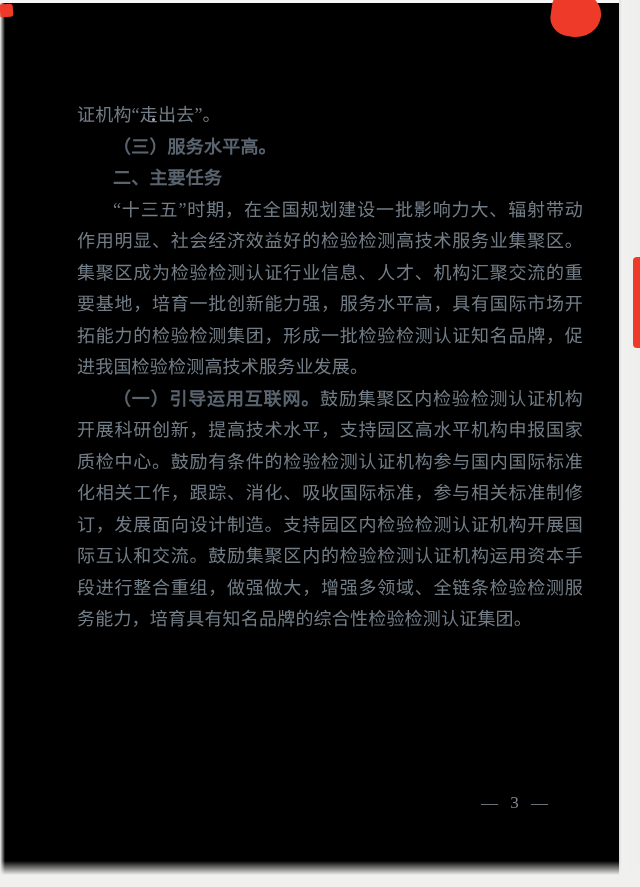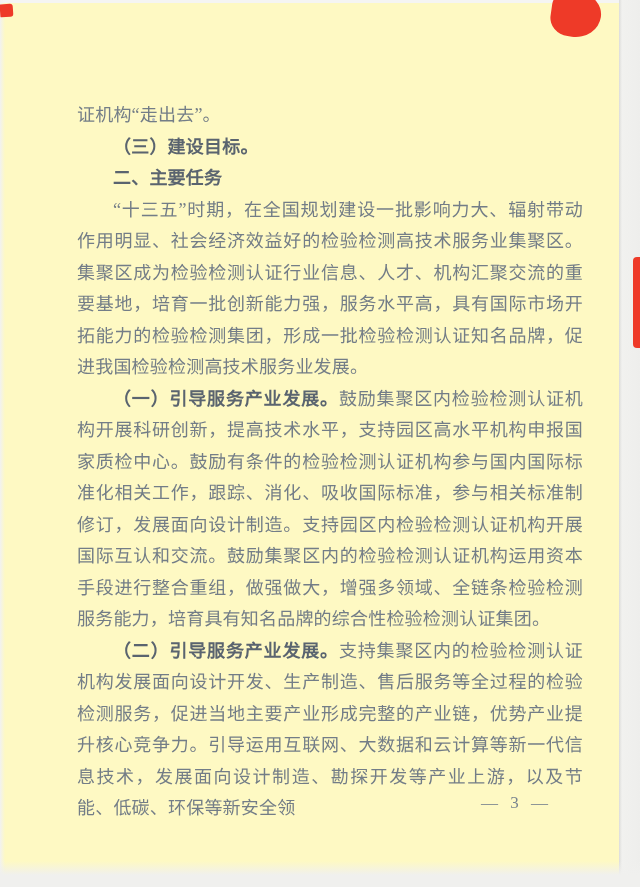--- a/index.html
+++ b/index.html
@@ -10,21 +10,21 @@
     width: 640px;
     height: 887px;
     overflow: hidden;
     position: relative;
     background: #fbfbf9;
     font-family: "Liberation Serif", "DejaVu Serif", serif;
   }
   .page {
     position: absolute;
     inset: 0;
-    background: #fef9c3;
+    background: #000000;
     padding-left: 36px;
   }
   
   .edge-right {
     position: absolute;
     top: 0; right: 0; bottom: 0;
     width: 21px;
     background: linear-gradient(to right, #dcdcda 0px, #f1f1ef 3px, #eeeeec 100%);
   }
   .edge-bottom {
@@ -125,36 +125,33 @@
   <div class="mark-right"></div>
   <div class="ink-dot"></div>
 
   <div class="content">
 
     <p class="para no-indent">
       <span>证机构“走出去”。</span>
     </p>
 
     <p class="para heading">
-      <span>（三）建设目标。</span>
+      <span>（三）服务水平高。</span>
     </p>
 
     <p class="para heading">
       <span>二、主要任务</span>
     </p>
 
     <p class="para">
       <span>“十三五”时期，在全国规划建设一批影响力大、辐射带动作用明显、社会经济效益好的检验检测高技术服务业集聚区。集聚区成为检验检测认证行业信息、人才、机构汇聚交流的重要基地，培育一批创新能力强，服务水平高，具有国际市场开拓能力的检验检测集团，形成一批检验检测认证知名品牌，促进我国检验检测高技术服务业发展。</span>
     </p>
 
     <p class="para">
-      <span class="lead">（一）引导服务产业发展。</span><span>鼓励集聚区内检验检测认证机构开展科研创新，提高技术水平，支持园区高水平机构申报国家质检中心。鼓励有条件的检验检测认证机构参与国内国际标准化相关工作，跟踪、消化、吸收国际标准，参与相关标准制修订，发展面向设计制造。支持园区内检验检测认证机构开展国际互认和交流。鼓励集聚区内的检验检测认证机构运用资本手段进行整合重组，做强做大，增强多领域、全链条检验检测服务能力，培育具有知名品牌的综合性检验检测认证集团。</span>
+      <span class="lead">（一）引导运用互联网。</span><span>鼓励集聚区内检验检测认证机构开展科研创新，提高技术水平，支持园区高水平机构申报国家质检中心。鼓励有条件的检验检测认证机构参与国内国际标准化相关工作，跟踪、消化、吸收国际标准，参与相关标准制修订，发展面向设计制造。支持园区内检验检测认证机构开展国际互认和交流。鼓励集聚区内的检验检测认证机构运用资本手段进行整合重组，做强做大，增强多领域、全链条检验检测服务能力，培育具有知名品牌的综合性检验检测认证集团。</span>
     </p>
 
-    <p class="para">
-      <span class="lead">（二）引导服务产业发展。</span><span>支持集聚区内的检验检测认证机构发展面向设计开发、生产制造、售后服务等全过程的检验检测服务，促进当地主要产业形成完整的产业链，优势产业提升核心竞争力。引导运用互联网、大数据和云计算等新一代信息技术，发展面向设计制造、勘探开发等产业上游，以及节能、低碳、环保等新安全领</span>
-    </p>
 
   </div>
 
   <div class="page-number">— 3 —</div>
 
 </div>
 
 </body></html>

